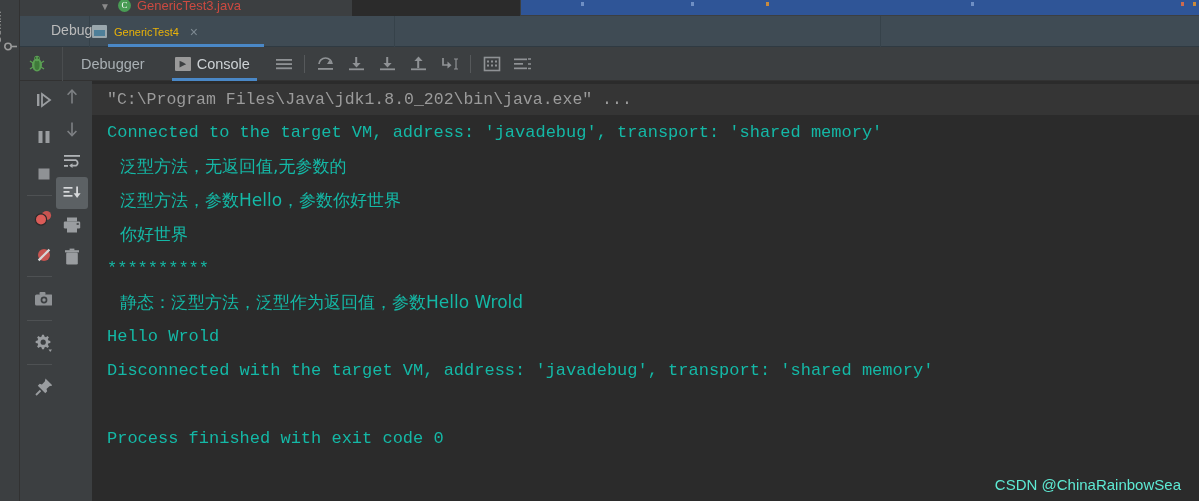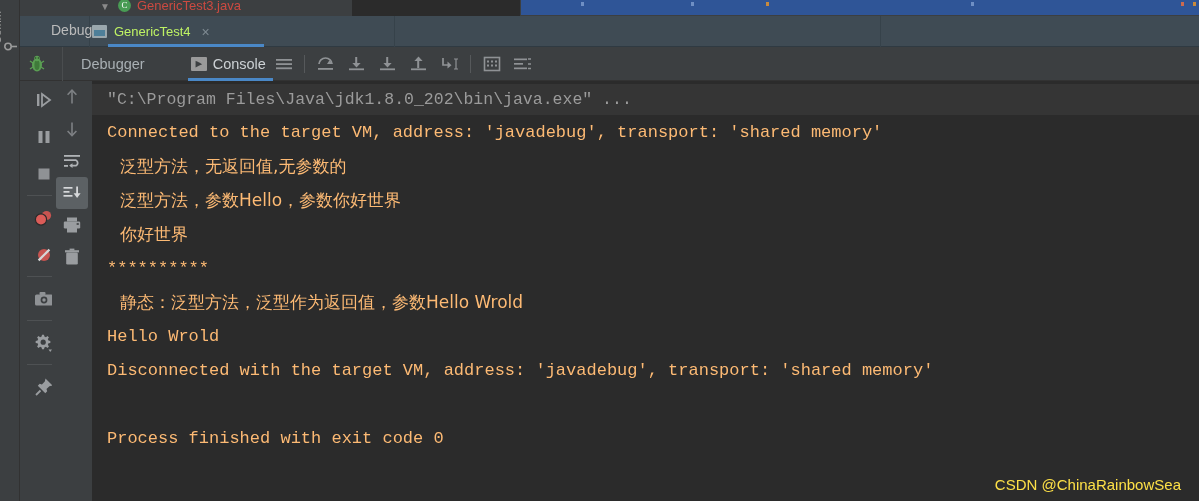--- a/index.html
+++ b/index.html
@@ -87,21 +87,21 @@
     padding: 0 4px;
   }
   .dbg-header .cfg-tab .win-icon {
     width: 15px; height: 13px; border: 2px solid #9aa7ad; border-radius: 1px;
     background: #4e7f99; position: relative;
   }
   .dbg-header .cfg-tab .win-icon::after {
     content: ""; position: absolute; left: 0; top: 0; right: 0; height: 3px;
     background: #9aa7ad;
   }
-  .dbg-header .cfg-tab .tab-name { color: #bef264; font-size: 13px; }
+  .dbg-header .cfg-tab .tab-name { color: #eab308; font-size: 11px; }
   .dbg-header .cfg-tab .tab-close {
     color: #7e8a92; font-size: 14px; margin-left: 4px; line-height: 1;
   }
   .dbg-header .cfg-underline {
     position: absolute; left: 88px; top: 28px; width: 156px; height: 3px;
     background: #4a88c7;
   }
   .dbg-header .sep-a { position: absolute; left: 69px; top: 0; width: 1px; height: 31px; background: #36424a; }
   .dbg-header .sep-b { position: absolute; left: 374px; top: 0; width: 1px; height: 31px; background: #36424a; }
   .dbg-header .sep-c { position: absolute; left: 860px; top: 0; width: 1px; height: 31px; background: #36424a; }
@@ -110,21 +110,21 @@
   .dbg-toolbar {
     position: absolute; left: 20px; top: 47px; right: 0; height: 34px;
     background: #3c3f41;
     border-bottom: 1px solid #323232;
   }
   .dbg-toolbar .bug {
     position: absolute; left: 6px; top: 6px; width: 22px; height: 22px;
   }
   .dbg-toolbar .tabs {
     position: absolute; left: 48px; top: 0; height: 34px;
-    display: flex; align-items: center; gap: 20px;
+    display: flex; align-items: center; gap: 4px;
   }
   .dbg-toolbar .ttab {
     display: flex; align-items: center; gap: 6px;
     height: 34px; padding: 0 13px;
     color: #a9b0b4; font-size: 14.5px;
     position: relative;
   }
   .dbg-toolbar .ttab.active { color: #cdd2d5; }
   .dbg-toolbar .ttab.active::after {
     content: ""; position: absolute; left: 10px; right: 6px; bottom: 0;
@@ -181,40 +181,40 @@
     background: #2b2b2b;
     overflow: hidden;
     padding-top: 3px;
   }
   .console .ln {
     height: 34px;
     display: flex; align-items: center;
     padding-left: 15px;
     font-family: "Liberation Mono", "DejaVu Sans Mono", monospace;
     font-size: 17px;
-    color: #fdba74;
+    color: #14b8a6;
     white-space: pre;
     letter-spacing: 0px;
   }
   .console .ln.cmd {
     color: #9b9b9b;
     background: #353535;
     height: 31px;
     font-size: 16.5px;
   }
   .console .ln.cjk {
     font-family: "DejaVu Sans", "Liberation Sans", sans-serif;
     font-size: 17px;
     padding-left: 28px;
   }
   .console .ln.blank { height: 34px; }
 
   .watermark {
     position: absolute; right: 18px; bottom: 8px;
-    color: #fde047; font-size: 15px;
+    color: #5eead4; font-size: 15px;
     font-family: "Liberation Sans", sans-serif;
   }
 
   
   .left-fill {
     position: absolute; left: 20px; top: 470px; width: 72px; height: 31px;
     background: #3c3f41;
   }
 </style>
 </head>

